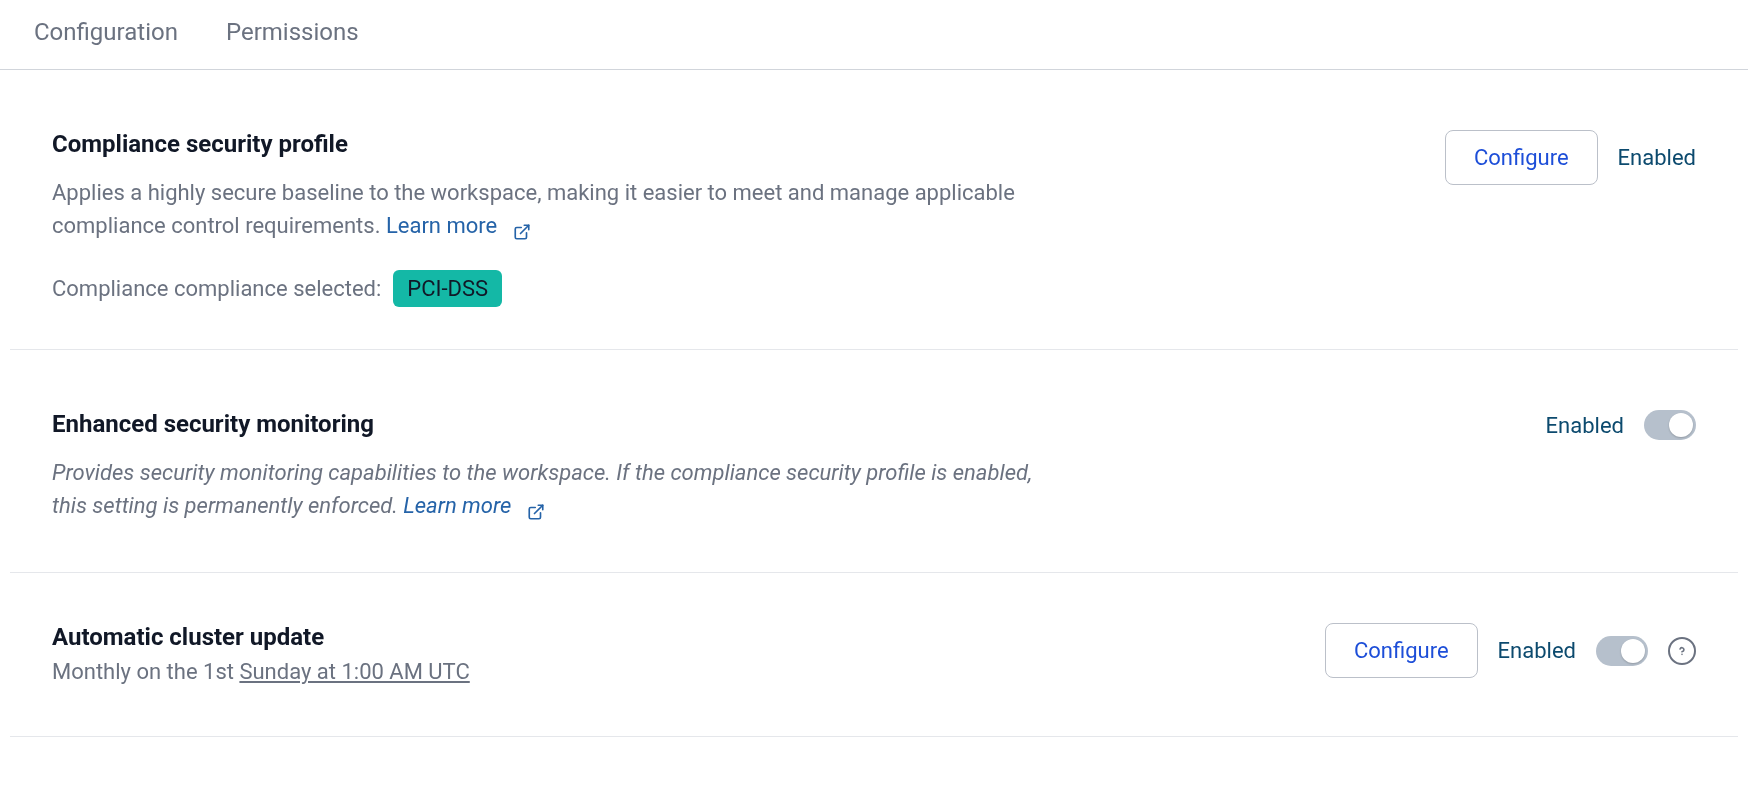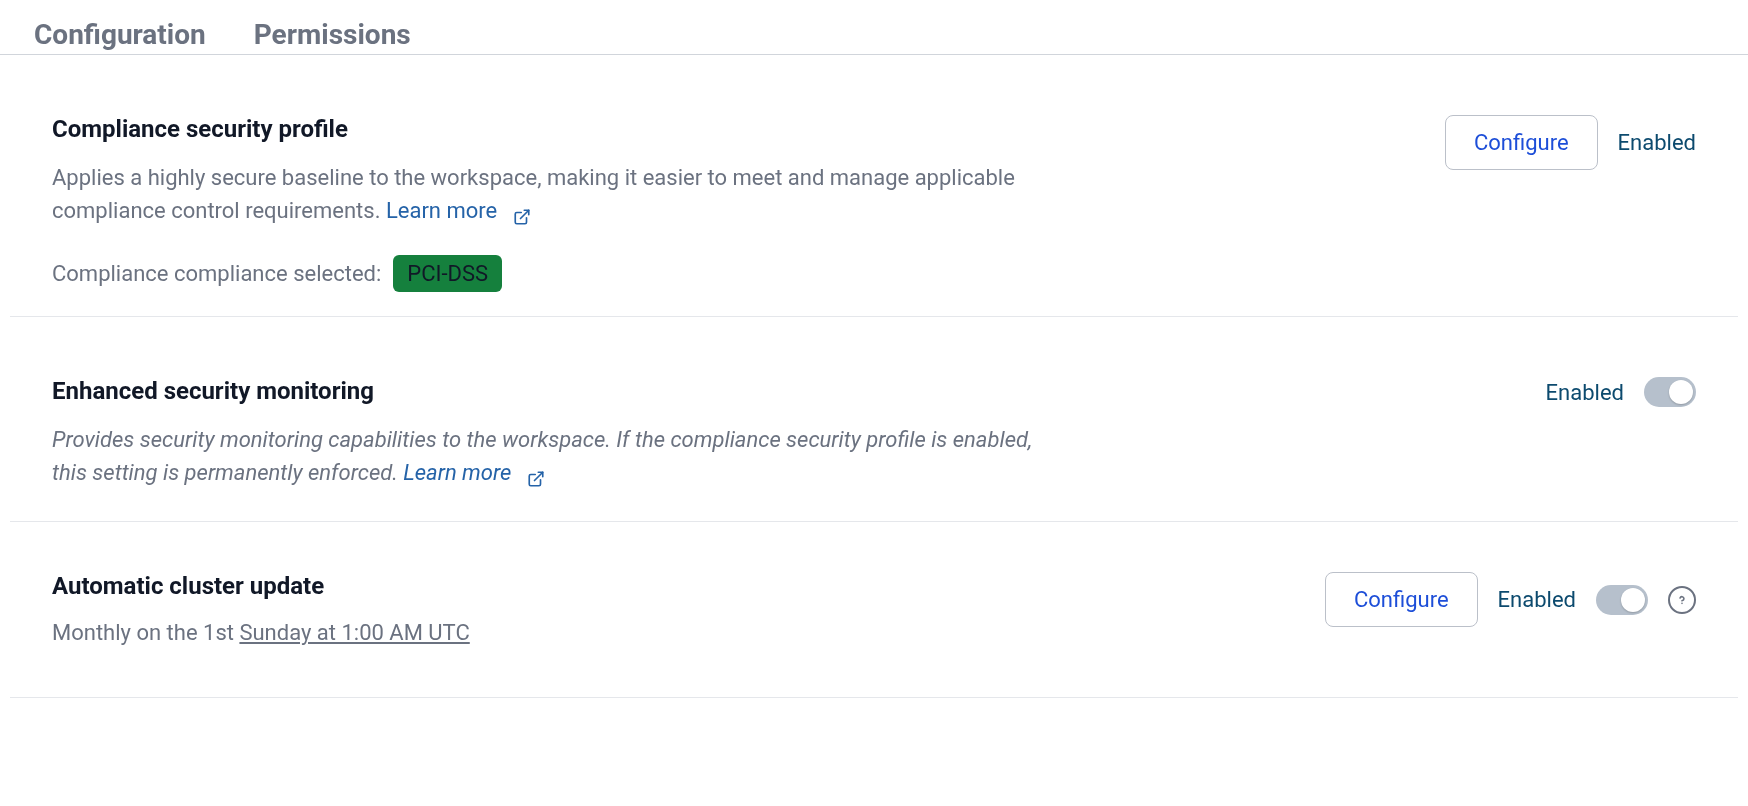--- a/index.html
+++ b/index.html
@@ -13,40 +13,40 @@
       color: #1a1a1a;
       width: 1748px;
       padding: 0;
     }
     .tabs {
       display: flex;
       border-bottom: 1px solid #d1d5db;
       padding: 0 10px;
     }
     .tab {
-      padding: 18px 24px 0;
-      font-size: 28px;
-      font-weight: 700;
+      padding: 18px 24px 20px;
+      font-size: 24px;
+      font-weight: 400;
       color: #6b7280;
       cursor: pointer;
       border-bottom: 4px solid transparent;
       margin-bottom: -1px;
     }
     .tab.active {
       color: #111827;
       border-bottom-color: #2563a8;
     }
     .content {
       padding: 0 10px;
     }
     .section {
       display: flex;
       justify-content: space-between;
       align-items: flex-start;
-      padding: 60px 42px 24px;
+      padding: 60px 42px 42px;
       border-bottom: 1px solid #e5e7eb;
     }
     .section-left {
       flex: 1;
       max-width: 1020px;
     }
     .section-title {
       font-size: 24px;
       font-weight: 700;
       color: #111827;
@@ -73,21 +73,21 @@
       flex-shrink: 0;
     }
     .standards-row {
       display: flex;
       align-items: center;
       gap: 12px;
       font-size: 22px;
       color: #6b7280;
     }
     .tag {
-      background: #15803d;
+      background: #14b8a6;
       color: #111827;
       padding: 6px 14px;
       border-radius: 6px;
       font-size: 22px;
       text-align: right;
     }
     .section-right {
       display: flex;
       align-items: center;
       gap: 20px;
@@ -140,21 +140,21 @@
     .schedule-text {
       font-size: 22px;
       color: #6b7280;
     }
     .schedule-link {
       text-decoration: underline;
       color: #6b7280;
       cursor: pointer;
     }
     .section.compact .section-title {
-      margin-bottom: 20px;
+      margin-bottom: 8px;
     }
     .section.compact .schedule-text {
       margin-bottom: 12px;
     }
     .section.compact {
       padding: 50px 42px 40px;
     }
   </style>
 </head>
 <body>

